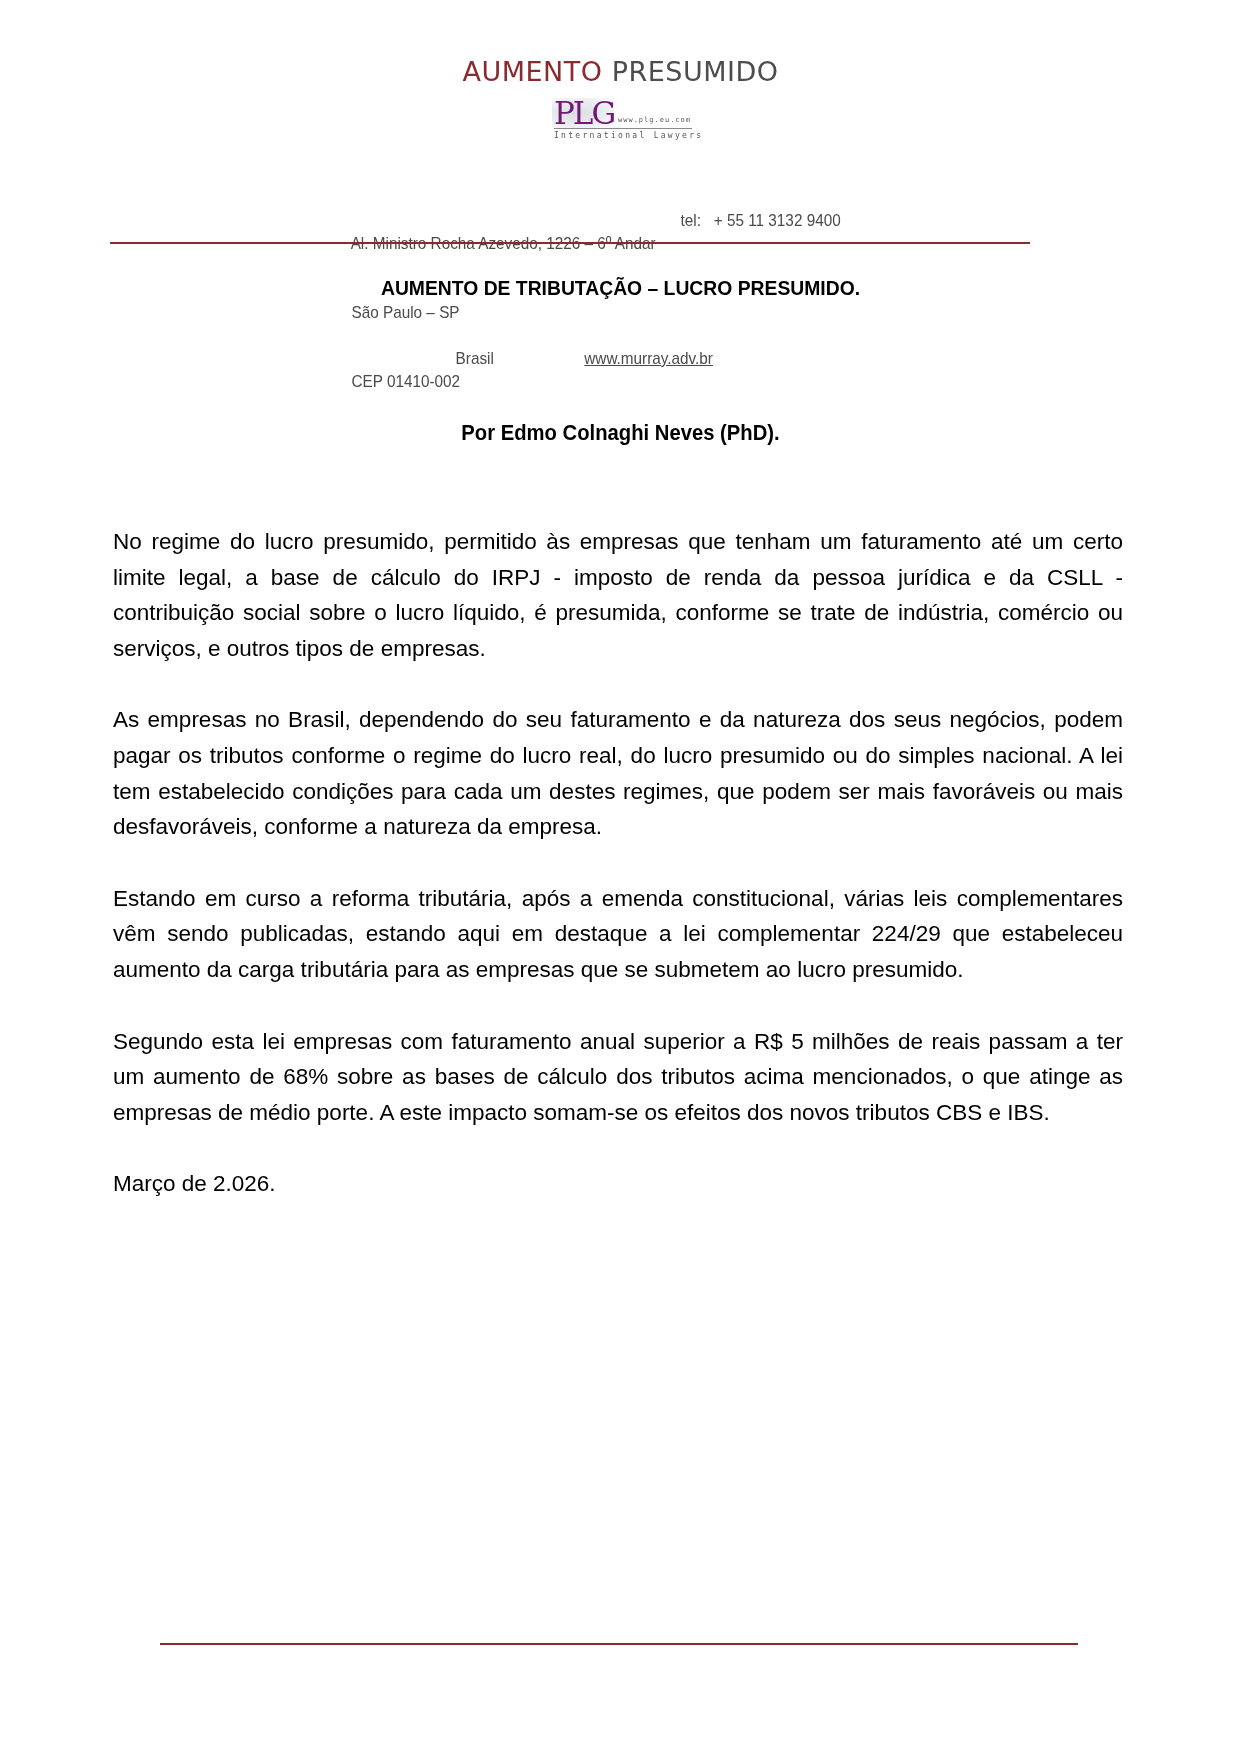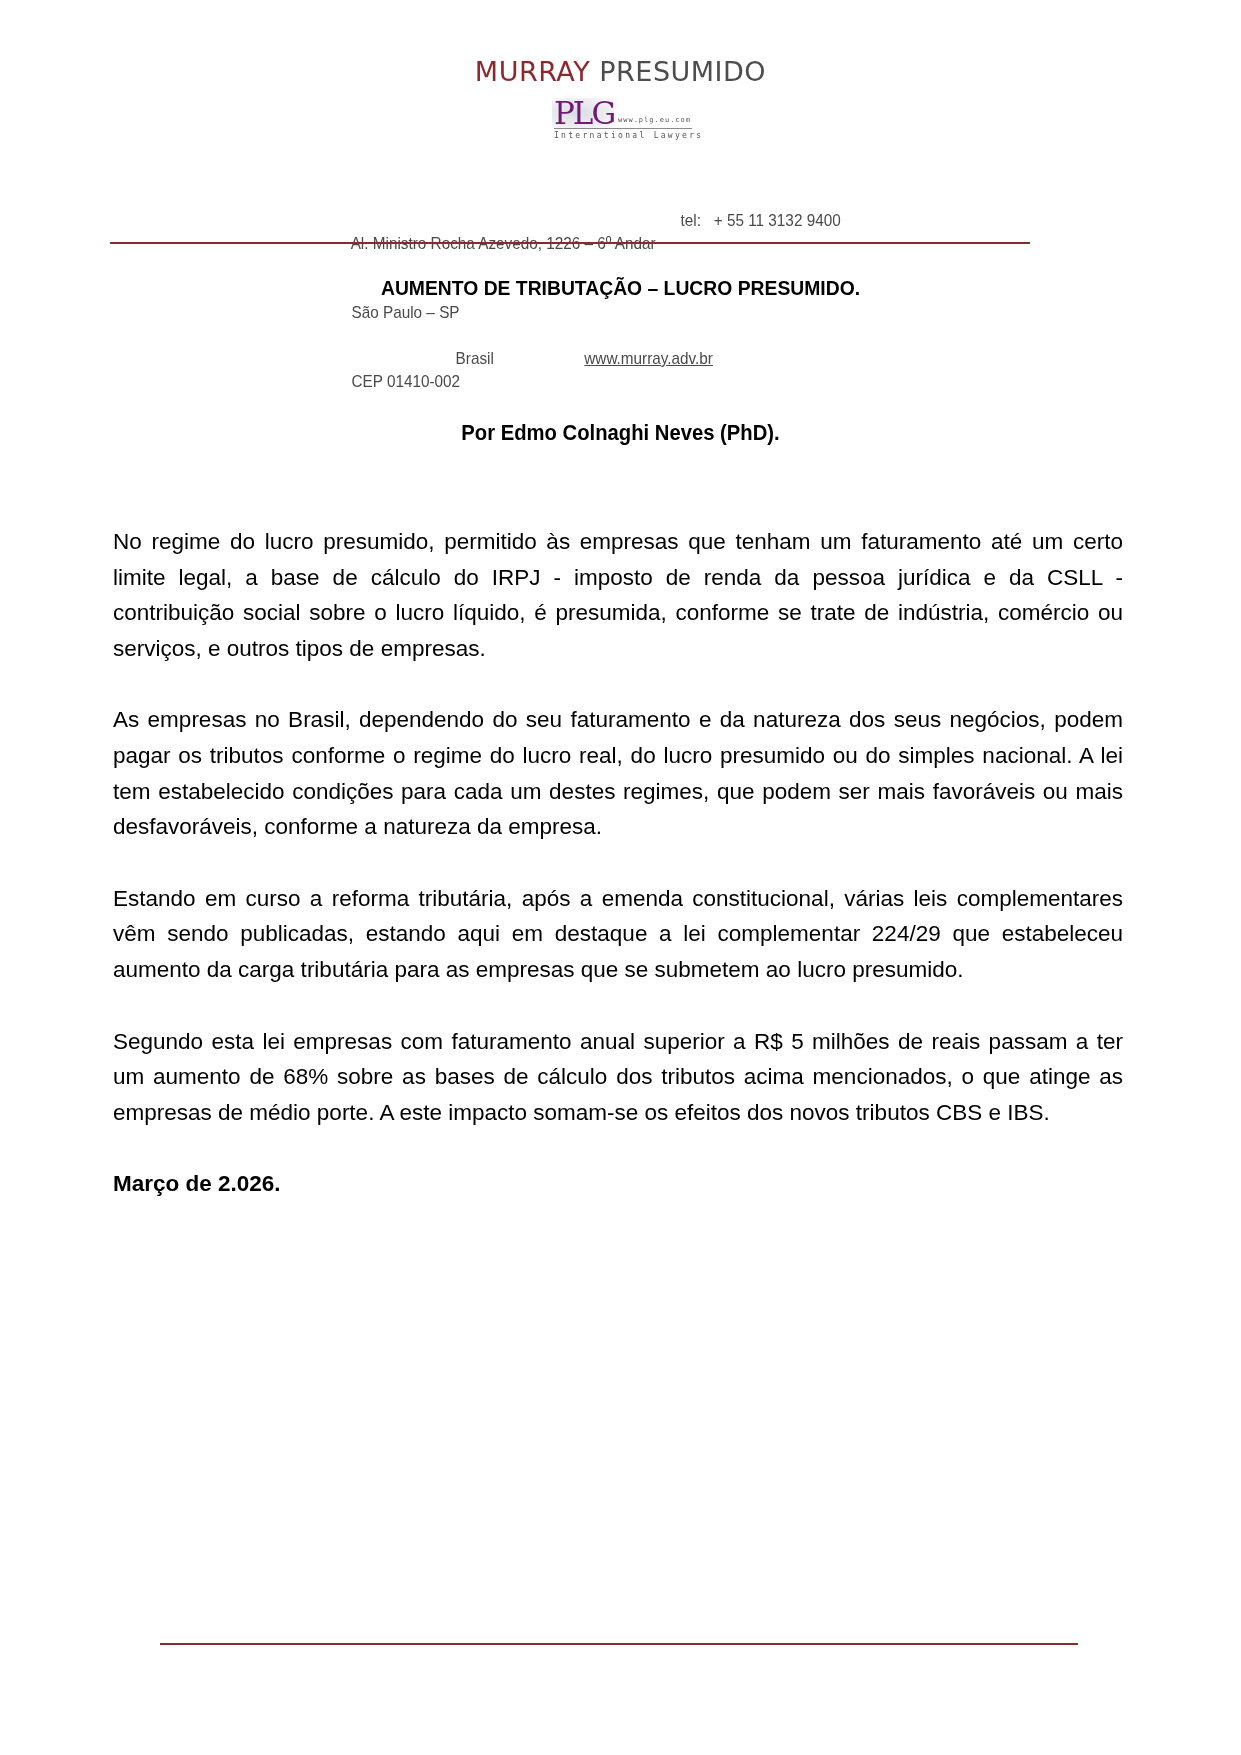--- a/index.html
+++ b/index.html
@@ -149,32 +149,32 @@
       width: 1010px;
       font-family: "Liberation Sans", sans-serif;
       font-size: 22.5px;
       line-height: 35.6px;
       text-align: justify;
       color: #000;
     }
     .body-text p {
       margin: 0 0 36px 0;
     }
-    .body-text p.closing { margin-top: 8px; font-weight: bold; }
+    .body-text p.closing { margin-top: 8px; }
     
     .body-inner {
       width: 1010px;
     }
   </style>
 </head>
 <body>
 
 <div>
   <div class="brand">
-    <span class="murray">MURRAY</span>
+    <span class="murray">AUMENTO</span>
     <span class="advogados">PRESUMIDO</span>
   </div>
 
   <div class="plg-logo">
     <div class="plg-map"></div>
     <div class="plg-letters">PLG</div>
     <div class="plg-url">www.plg.eu.com</div>
     <div class="plg-rule"></div>
     <div class="plg-tagline">International Lawyers</div>
   </div>

